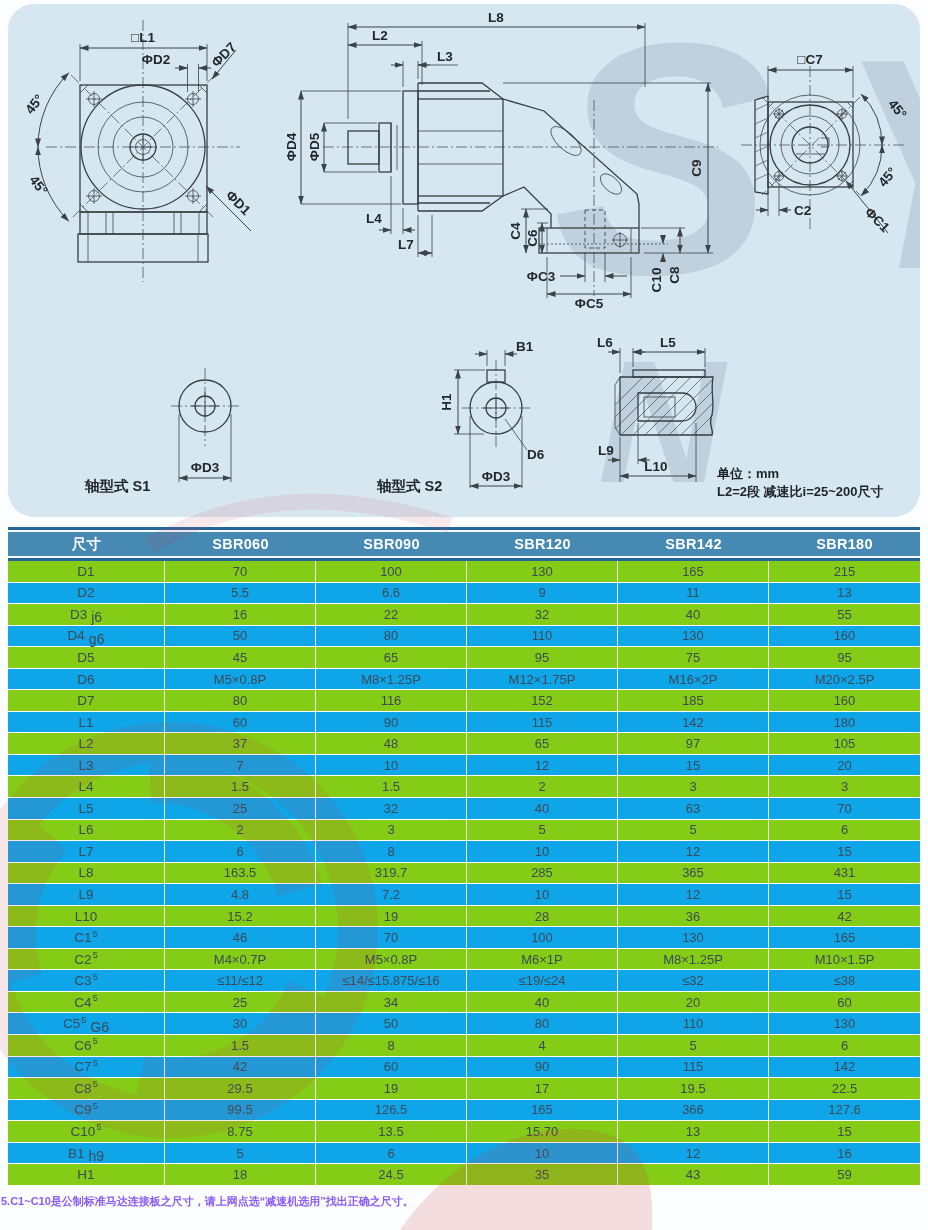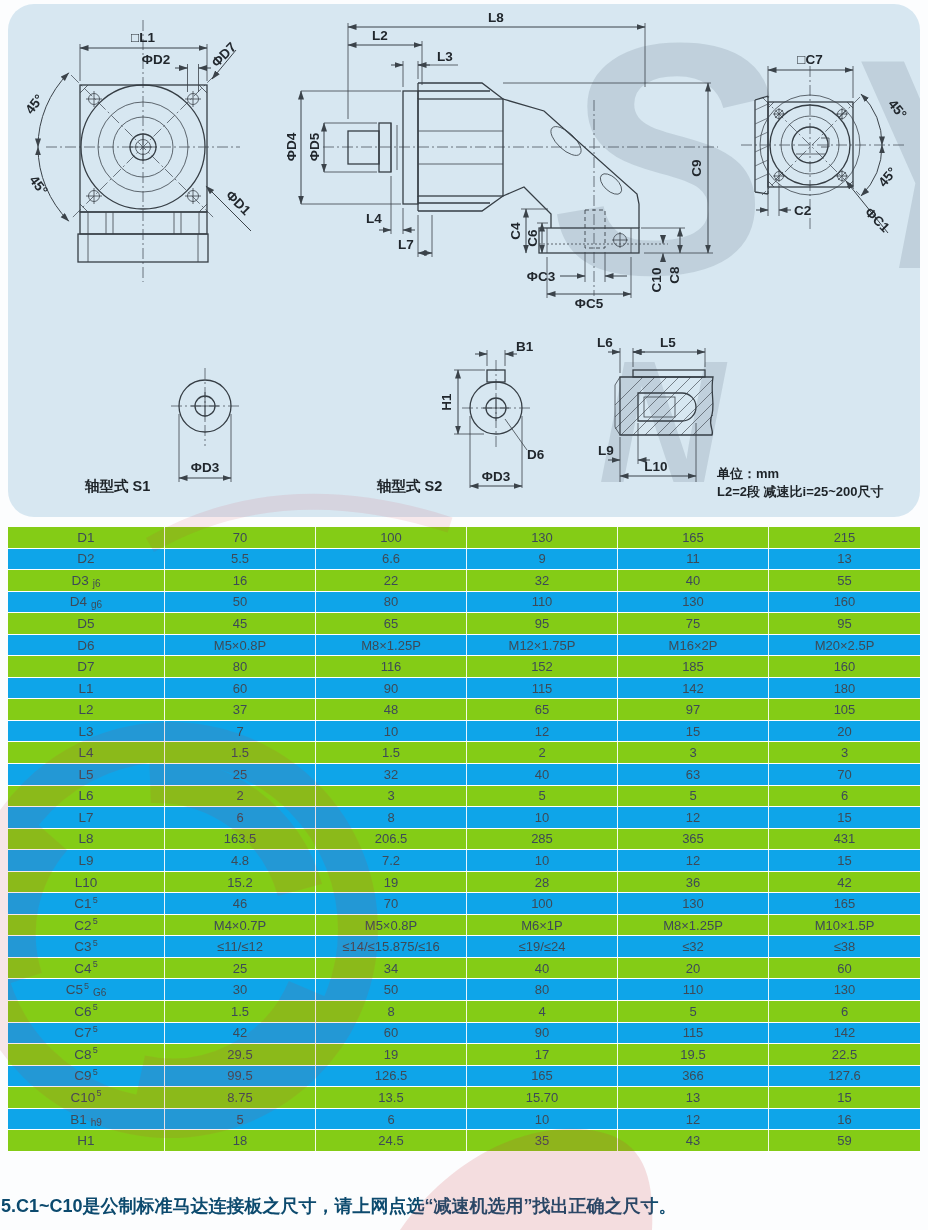--- a/index.html
+++ b/index.html
@@ -31,23 +31,23 @@
   .th{color:#fff;font-weight:bold;font-size:14.5px;display:flex;align-items:center;
       justify-content:center;letter-spacing:.3px}
   .col0{width:157px}.colv{width:151px}
   .trow{display:flex;height:21.55px;box-sizing:border-box;border-bottom:1px solid #fff}
   .trow.odd{background:#84cc16}.trow.even{background:#0ea5e9}
   .td{box-sizing:border-box;border-right:1px solid rgba(255,255,255,.9);display:flex;
       align-items:center;justify-content:center;font-size:13px;color:#3d4a57}
   .td:last-child{border-right:none}
   .dimcell{font-size:13.5px}
   .dimcell sup{font-size:9px;position:relative;top:-4px;margin-left:1px}
-  .dimcell sub{font-size:10px;position:relative;top:3px;margin-left:4px}
+  .dimcell sub{font-size:14px;position:relative;top:3px;margin-left:4px}
   
-  .footnote{position:absolute;left:1px;top:1194px;font-size:18px;color:#0c4a6e;font-weight:600}
+  .footnote{position:absolute;left:1px;top:1194px;font-size:11px;color:#8b5cf6;font-weight:600}
   
   .red-wm{position:absolute;left:0;top:0;pointer-events:none}
 </style>
 </head>
 <body>
 
 <div class="panel">
   <span class="wm-letter" style="left:545px;top:-10px;font-size:330px">S</span>
   <span class="wm-letter" style="left:828px;top:10px;font-size:300px">Y</span>
   <span class="wm-letter" style="left:590px;top:330px;font-size:175px">N</span>
@@ -269,20 +269,28 @@
       <line class="dim" x1="612" y1="472" x2="688" y2="472" marker-start="url(#m)" marker-end="url(#m)"></line>
       <text class="lbl" x="648" y="467" text-anchor="middle">L10</text>
     </g>
 
     <text class="note" x="709" y="474" text-anchor="start">单位：mm</text>
     <text class="note" x="709" y="492" text-anchor="start">L2=2段 减速比i=25~200尺寸</text>
   </svg>
 </div>
 
 <div class="dim-table">
+  <div class="thead">
+      <div class="th col0">尺寸</div>
+      <div class="th colv">SBR060</div>
+      <div class="th colv">SBR090</div>
+      <div class="th colv">SBR120</div>
+      <div class="th colv">SBR142</div>
+      <div class="th colv">SBR180</div>
+    </div>
   <div>
       <div class="trow odd">
         <div class="td col0 dimcell">
           <span>D1</span>
         </div>
         <div class="td colv">70</div>
         <div class="td colv">100</div>
         <div class="td colv">130</div>
         <div class="td colv">165</div>
         <div class="td colv">215</div>
@@ -417,21 +425,21 @@
         <div class="td colv">8</div>
         <div class="td colv">10</div>
         <div class="td colv">12</div>
         <div class="td colv">15</div>
       </div>
       <div class="trow odd">
         <div class="td col0 dimcell">
           <span>L8</span>
         </div>
         <div class="td colv">163.5</div>
-        <div class="td colv">206.5</div>
+        <div class="td colv">319.7</div>
         <div class="td colv">285</div>
         <div class="td colv">365</div>
         <div class="td colv">431</div>
       </div>
       <div class="trow even">
         <div class="td col0 dimcell">
           <span>L9</span>
         </div>
         <div class="td colv">4.8</div>
         <div class="td colv">7.2</div>

